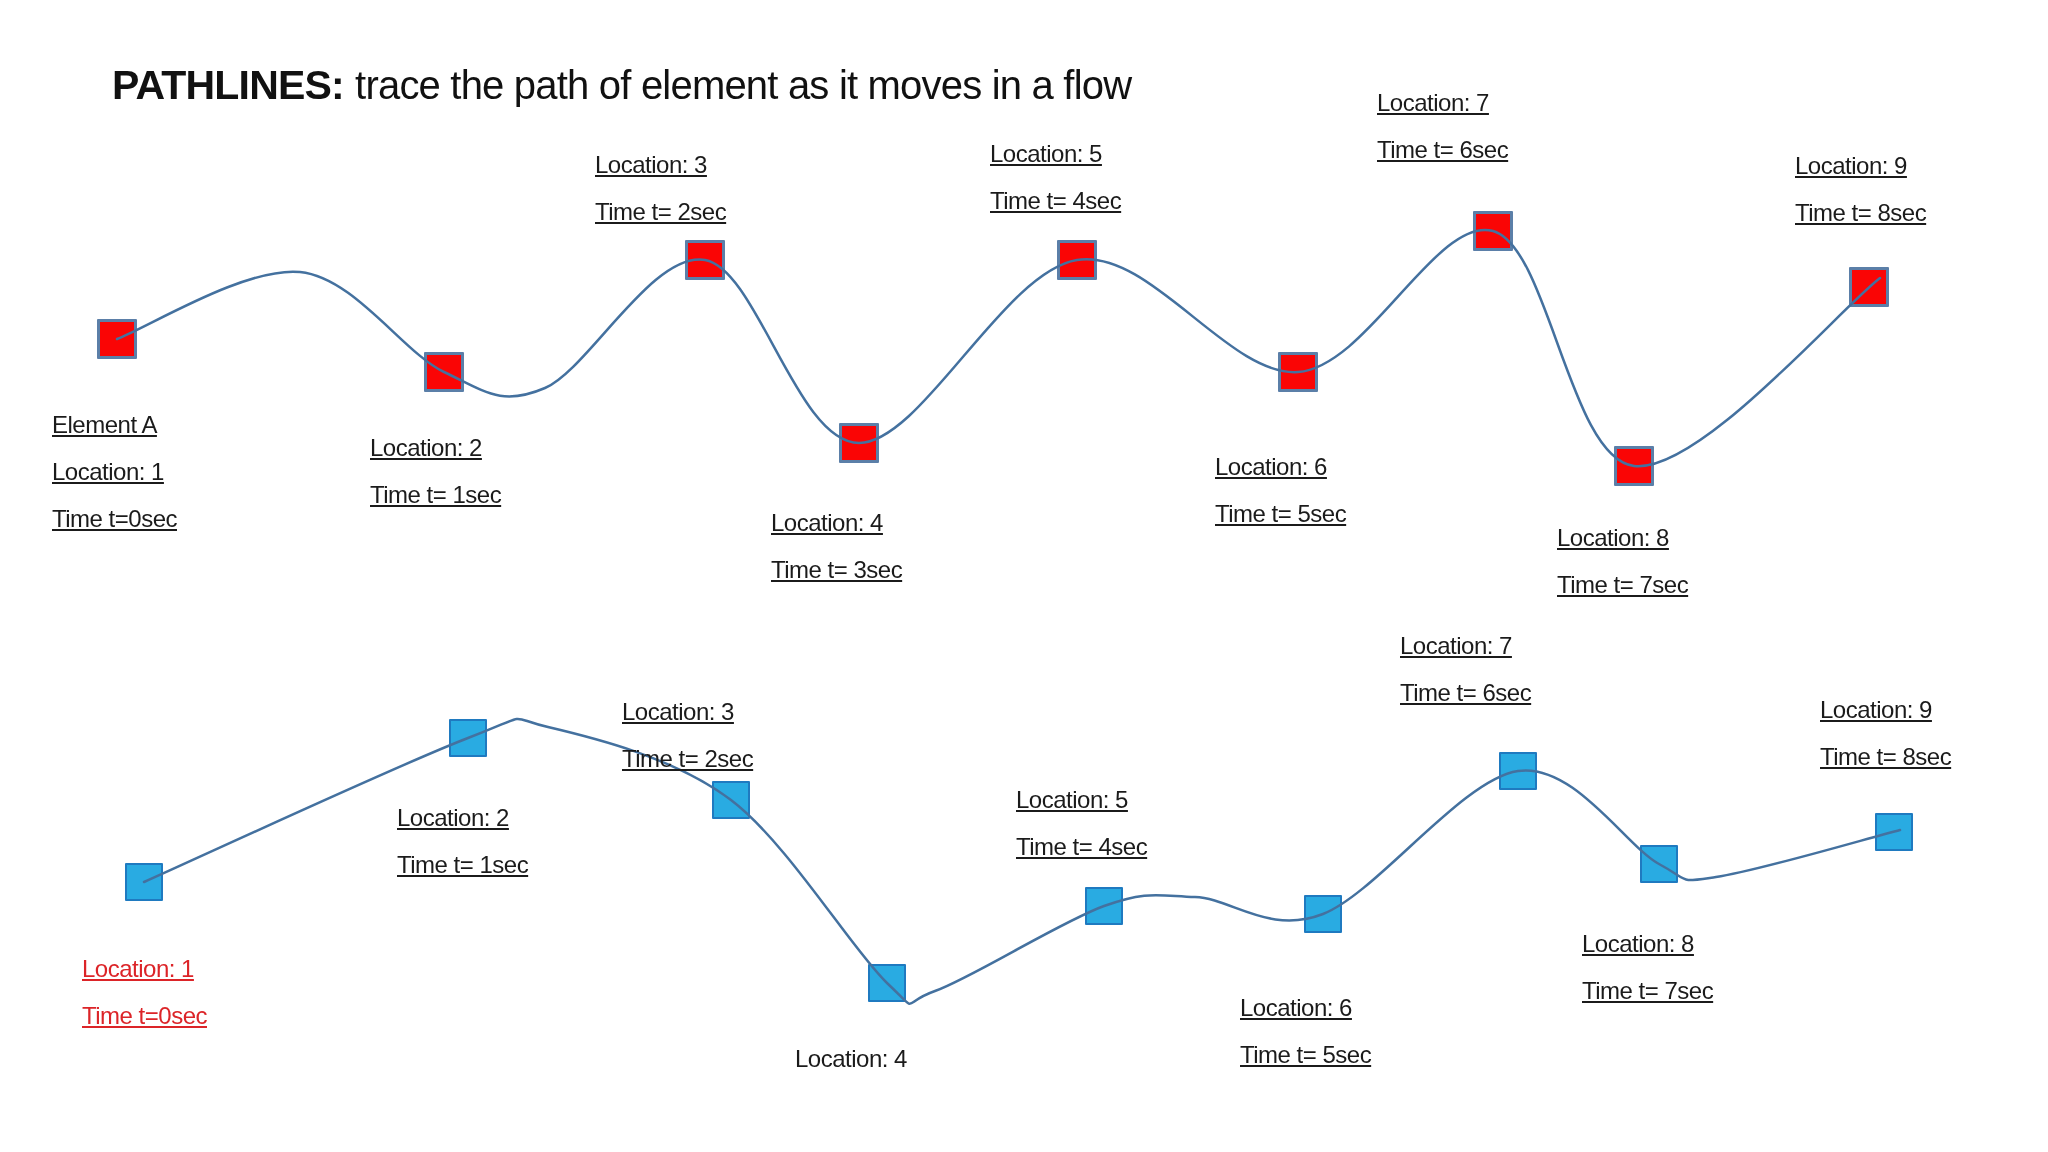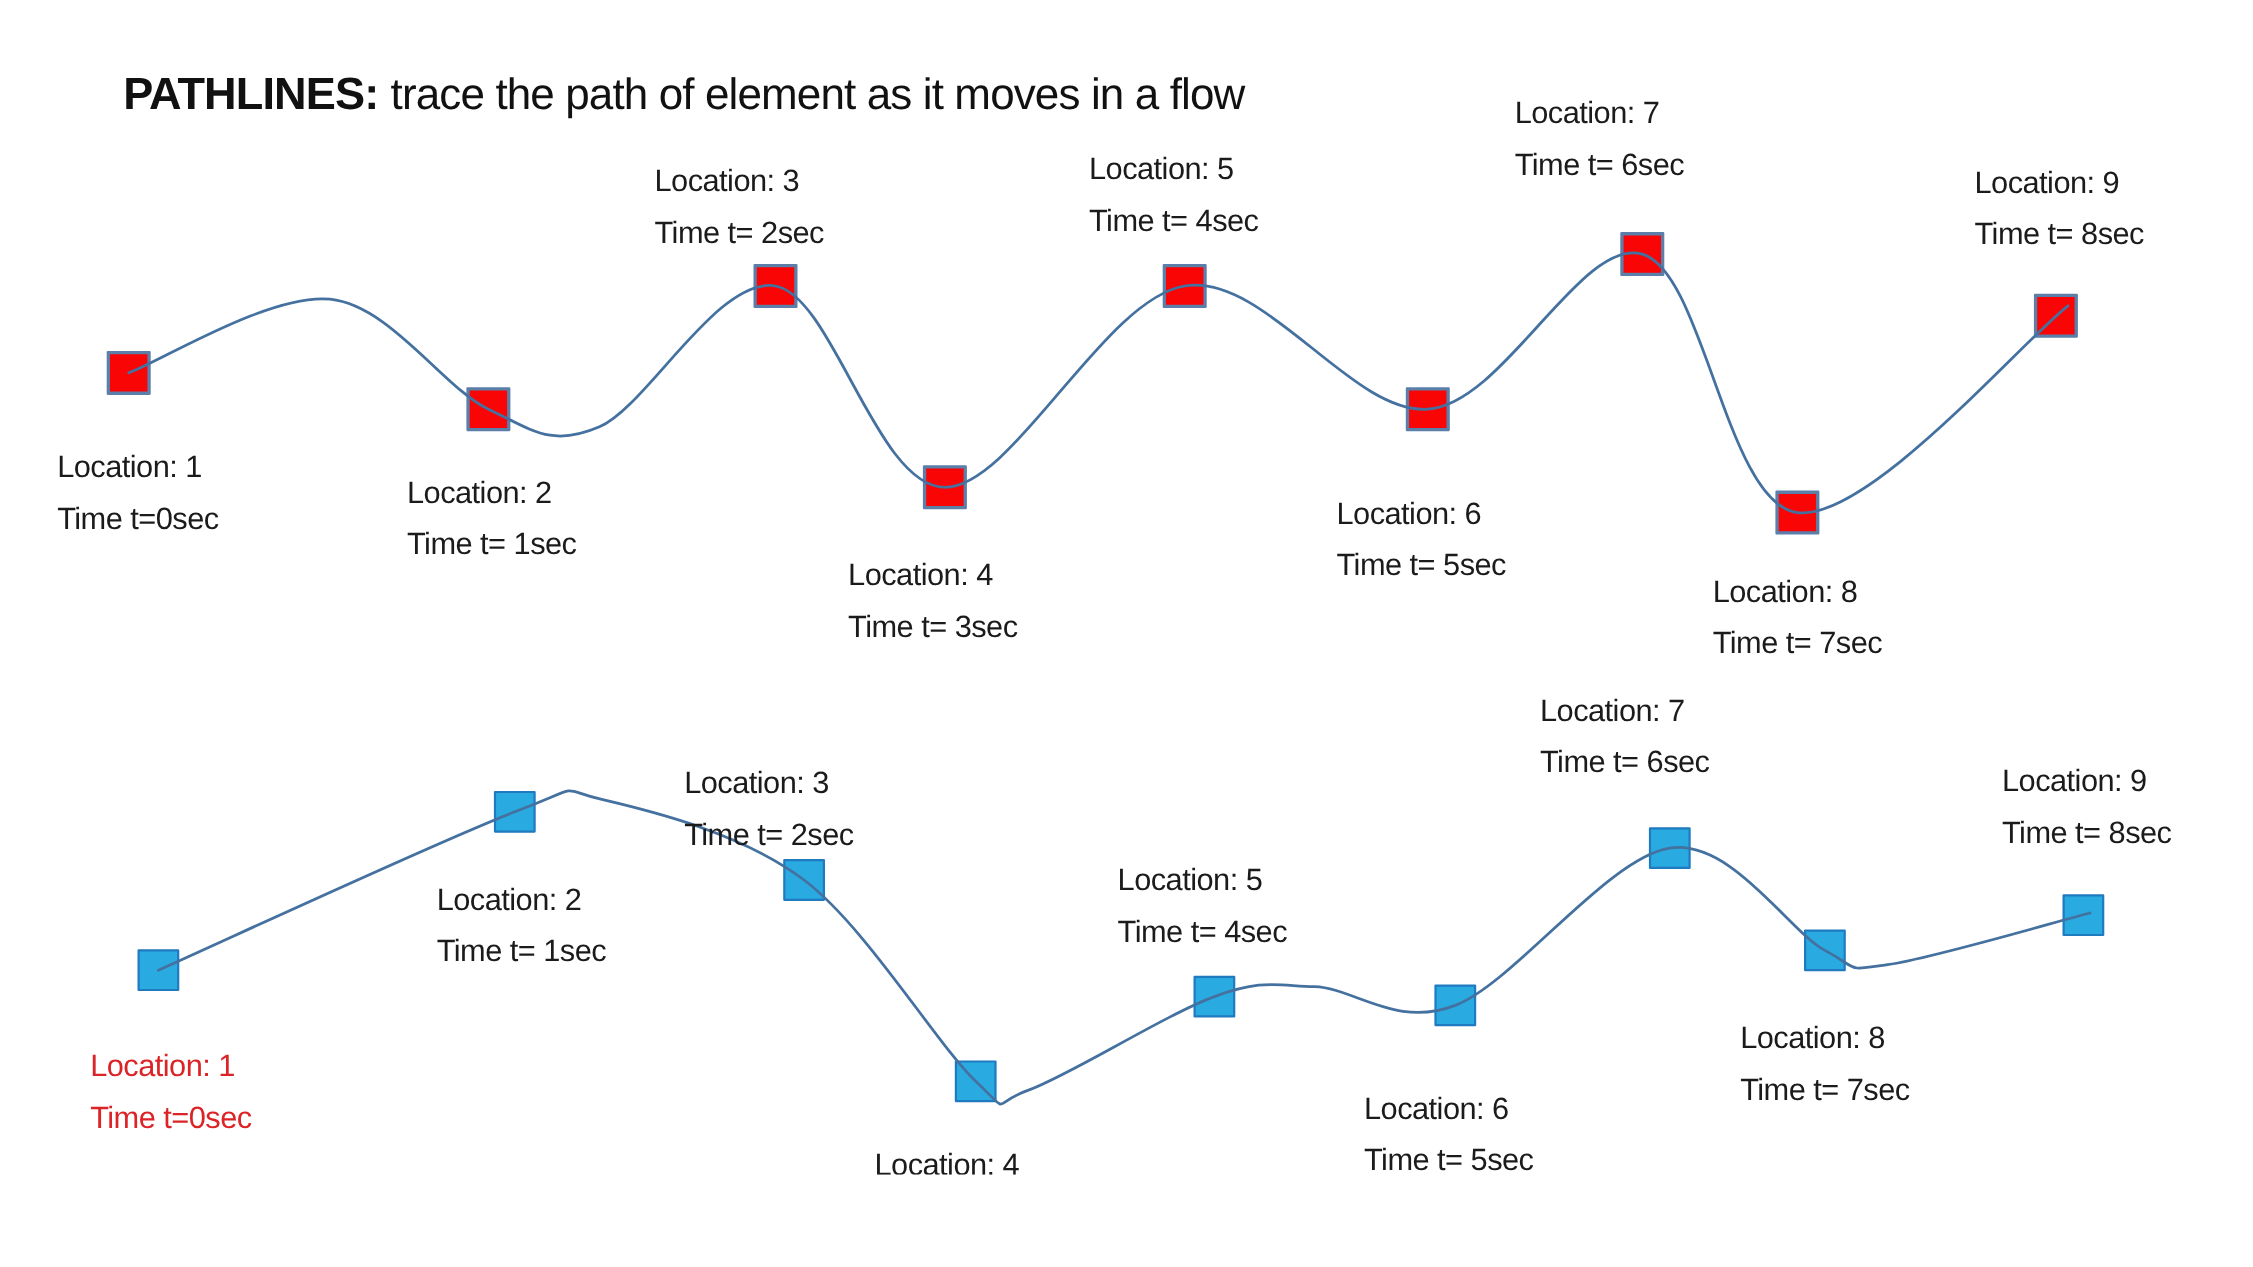--- a/index.html
+++ b/index.html
@@ -42,26 +42,27 @@
   }
   .marker {
     position: absolute;
     box-sizing: border-box;
     transform: translate(-50%, -50%);
     z-index: 1;
     border-radius: 1px;
   }
   .label-block {
     position: absolute;
-    font-size: 28px;
+    font-size: 24px;
     line-height: 47px;
     letter-spacing: -0.5px;
     color: #1b1b1b;
     white-space: nowrap;
     z-index: 3;
+    text-decoration: underline;
   }
 </style>
 </head>
 <body>
 
 <div id="stage">
   <div class="title">
     <span class="kw">PATHLINES:</span><span class="rest">trace the path of element as it moves in a flow</span>
   </div>
   <svg id="curves" width="2048" height="1152" viewBox="0 0 2048 1152">
@@ -83,20 +84,21 @@
       <div class="marker" style="left: 731px; top: 800px; width: 38px; height: 38px; background: rgb(41, 171, 226); border: 2px solid rgb(31, 122, 192);"></div>
       <div class="marker" style="left: 887px; top: 983px; width: 38px; height: 38px; background: rgb(41, 171, 226); border: 2px solid rgb(31, 122, 192);"></div>
       <div class="marker" style="left: 1104px; top: 906px; width: 38px; height: 38px; background: rgb(41, 171, 226); border: 2px solid rgb(31, 122, 192);"></div>
       <div class="marker" style="left: 1323px; top: 914px; width: 38px; height: 38px; background: rgb(41, 171, 226); border: 2px solid rgb(31, 122, 192);"></div>
       <div class="marker" style="left: 1518px; top: 771px; width: 38px; height: 38px; background: rgb(41, 171, 226); border: 2px solid rgb(31, 122, 192);"></div>
       <div class="marker" style="left: 1659px; top: 864px; width: 38px; height: 38px; background: rgb(41, 171, 226); border: 2px solid rgb(31, 122, 192);"></div>
       <div class="marker" style="left: 1894px; top: 832px; width: 38px; height: 38px; background: rgb(41, 171, 226); border: 2px solid rgb(31, 122, 192);"></div>
     </div>
   <div id="labels-layer">
       <div class="label-block" style="left: 52px; top: 401px; color: rgb(27, 27, 27);">
+        <div>Element A</div>
         <div>Location: 1</div>
         <div>Time t=0sec</div>
       </div>
       <div class="label-block" style="left: 370px; top: 424px; color: rgb(27, 27, 27);">
         <div>Location: 2</div>
         <div>Time t= 1sec</div>
       </div>
       <div class="label-block" style="left: 595px; top: 141px; color: rgb(27, 27, 27);">
         <div>Location: 3</div>
         <div>Time t= 2sec</div>

